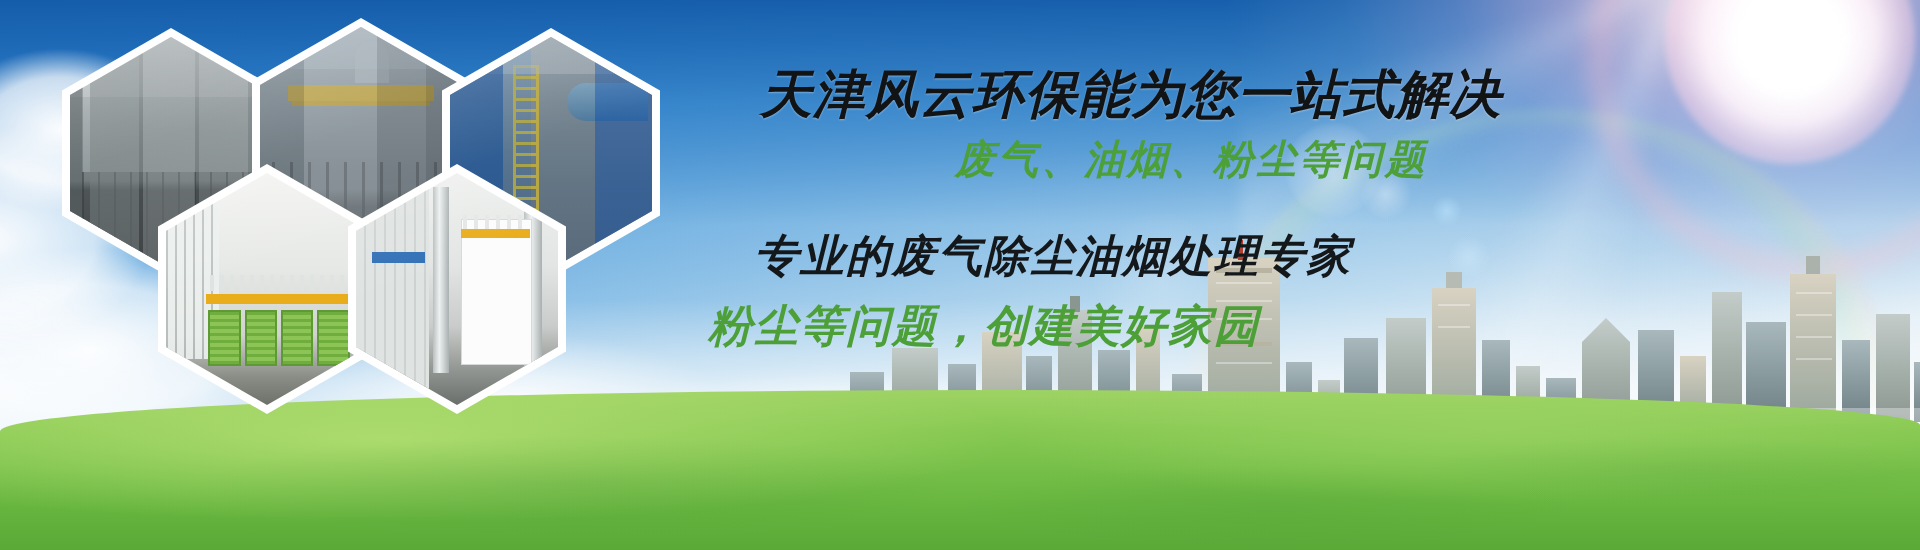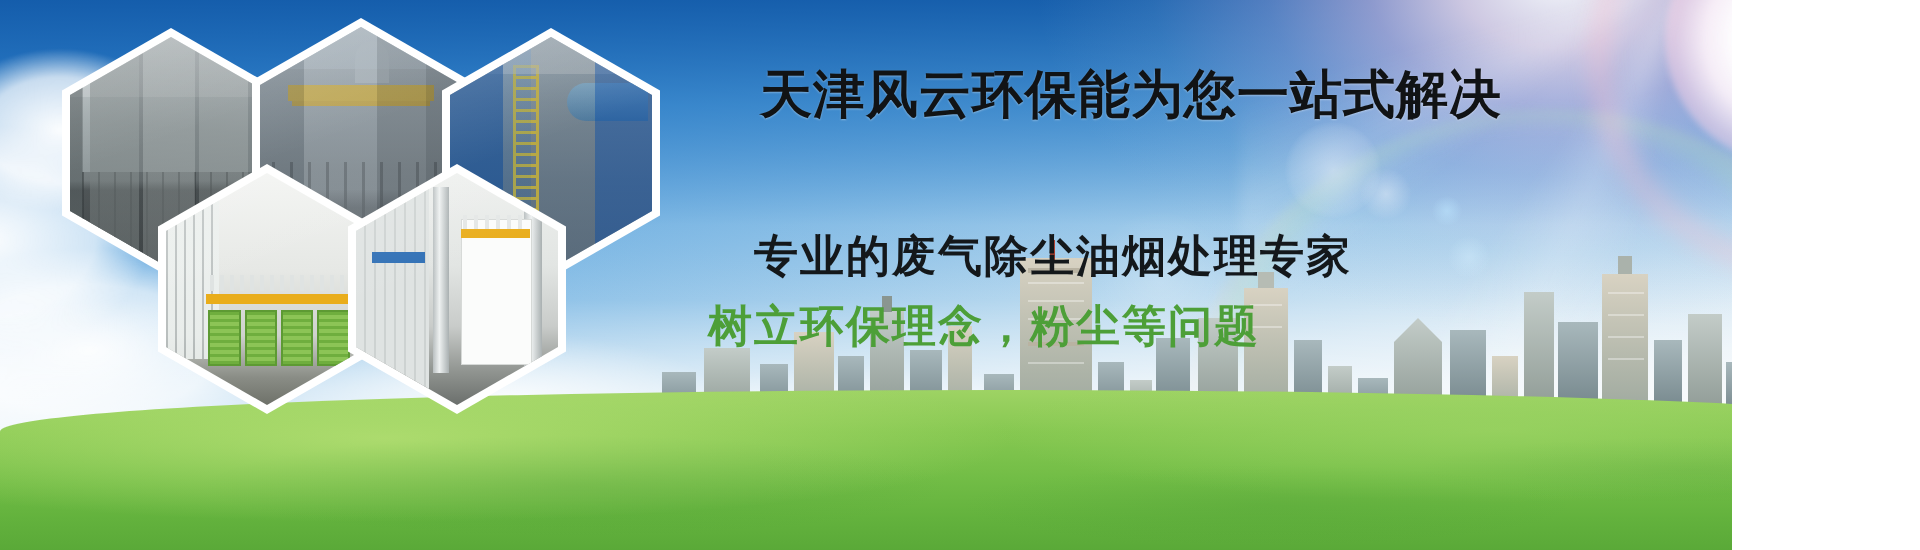--- a/index.html
+++ b/index.html
@@ -1,22 +1,23 @@
 <!DOCTYPE html>
 <html><head>
 <meta charset="utf-8">
 <style>
   html,body{margin:0;padding:0;background:#fff;}
   body{font-family:"Liberation Sans","DejaVu Sans",sans-serif;}
 
   .banner{
-    position:relative;width:1732px;height:550px;overflow:hidden;
+    position:relative;width:1920px;height:550px;overflow:hidden;
     background:linear-gradient(168deg,
        #1f6fc4 0%, #2f81ce 12%, #56a0dc 26%,
        #86bde6 42%, #b3d6ee 56%, #d4e7f4 68%, #e9f2f8 78%, #f2f7fa 86%);
+    font-style:italic;
   }
 
   
   .sky-deep{
     position:absolute;left:0;top:0;width:1920px;height:300px;
     background:linear-gradient(180deg,rgba(20,92,170,.95) 0%,rgba(43,123,196,.7) 35%,rgba(120,178,224,.2) 75%,rgba(255,255,255,0) 100%);
   }
   .sky-right-warm{
     position:absolute;right:0;top:0;width:780px;height:420px;
     background:radial-gradient(ellipse 640px 430px at 78% -5%,
@@ -413,17 +414,18 @@
             <div class="combs"></div>
             <div class="ybar"></div>
       </div>
           <div class="hexgloss"></div>
         </div>
     </div>
   </div>
 
   <div class="copy">
     <div class="line headline">天津风云环保能为您一站式解决</div>
+    <div class="line subline">废气、油烟、粉尘等问题</div>
     <div class="line line3">专业的废气除尘油烟处理专家</div>
-    <div class="line line4">树立环保理念，粉尘等问题</div>
+    <div class="line line4">粉尘等问题，创建美好家园</div>
   </div>
 
 </div>
 
 </body></html>

